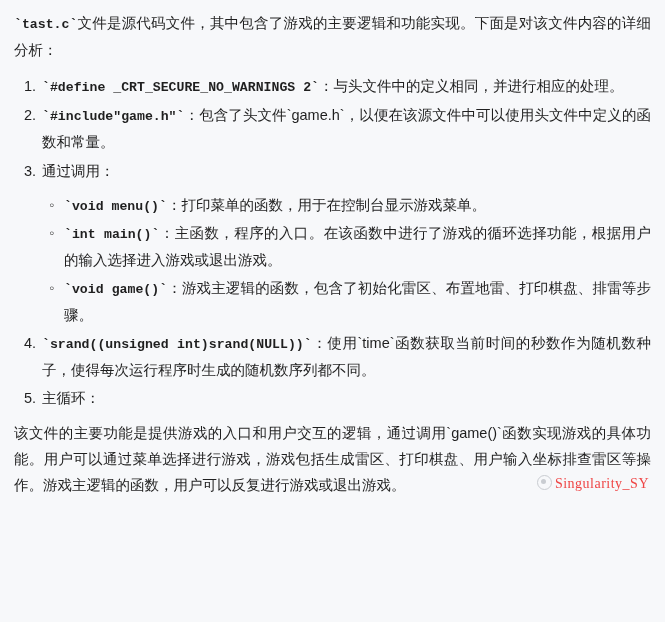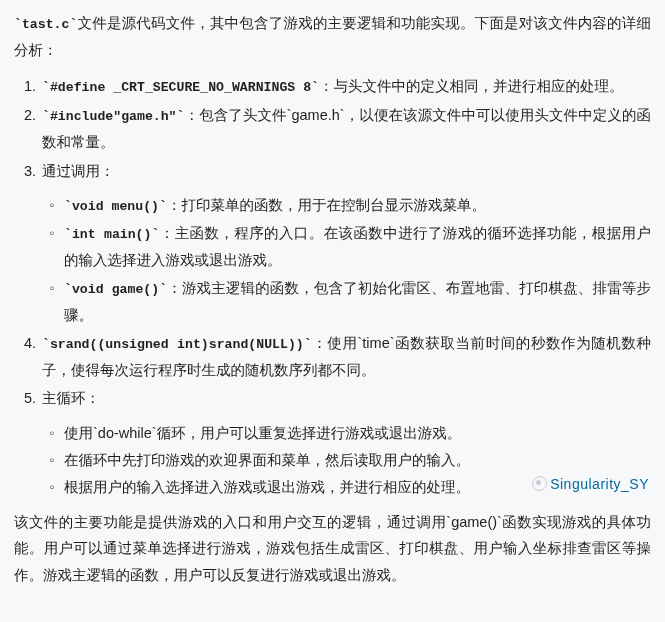--- a/index.html
+++ b/index.html
@@ -70,23 +70,23 @@
     font-size: 15px;
   }
   .li-text {
     display: inline;
   }
   .watermark {
     position: absolute;
     right: 16px;
     bottom: 8px;
     font-size: 14px;
-    color: #0369a1;
+    color: #ef4444;
     letter-spacing: 0.5px;
-    font-family: Liberation Sans, sans-serif;
+    font-family: Liberation Serif, serif;
     white-space: nowrap;
     pointer-events: none;
   }
   .wm-logo {
     display: inline-block;
     width: 13px;
     height: 13px;
     border-radius: 50%;
     border: 1.5px solid #c9ccd1;
     position: relative;
@@ -107,21 +107,21 @@
 </head>
 <body>
 
 <div id="doc">
 
   <p class="para"><code class="code">`tast.c`</code><span>文件是源代码文件，其中包含了游戏的主要逻辑和功能实现。下面是对该文件内容的详细分析：</span></p>
 
   <ol class="level1">
 
     <li>
-      <code class="code">`#define _CRT_SECURE_NO_WARNINGS 8`</code><span class="li-text">：与头文件中的定义相同，并进行相应的处理。</span>
+      <code class="code">`#define _CRT_SECURE_NO_WARNINGS 2`</code><span class="li-text">：与头文件中的定义相同，并进行相应的处理。</span>
     </li>
 
     <li>
       <code class="code">`#include"game.h"`</code><span class="li-text">：包含了头文件`game.h`，以便在该源文件中可以使用头文件中定义的函数和常量。</span>
     </li>
 
     <li>
       <span class="li-text">通过调用：</span>
       <ul class="level2">
         <li><code class="code">`void menu()`</code><span class="li-text">：打印菜单的函数，用于在控制台显示游戏菜单。</span></li>
@@ -129,25 +129,20 @@
         <li><code class="code">`void game()`</code><span class="li-text">：游戏主逻辑的函数，包含了初始化雷区、布置地雷、打印棋盘、排雷等步骤。</span></li>
       </ul>
     </li>
 
     <li>
       <code class="code">`srand((unsigned int)srand(NULL))`</code><span class="li-text">：使用`time`函数获取当前时间的秒数作为随机数种子，使得每次运行程序时生成的随机数序列都不同。</span>
     </li>
 
     <li>
       <span class="li-text">主循环：</span>
-      <ul class="level2">
-        <li><span class="li-text">使用`do-while`循环，用户可以重复选择进行游戏或退出游戏。</span></li>
-        <li><span class="li-text">在循环中先打印游戏的欢迎界面和菜单，然后读取用户的输入。</span></li>
-        <li><span class="li-text">根据用户的输入选择进入游戏或退出游戏，并进行相应的处理。</span></li>
-      </ul>
     </li>
 
   </ol>
 
   <p class="para">该文件的主要功能是提供游戏的入口和用户交互的逻辑，通过调用`game()`函数实现游戏的具体功能。用户可以通过菜单选择进行游戏，游戏包括生成雷区、打印棋盘、用户输入坐标排查雷区等操作。游戏主逻辑的函数，用户可以反复进行游戏或退出游戏。</p>
 
   <div class="watermark"><span class="wm-logo"></span><span>Singularity_SY</span></div>
 
 </div>
 

